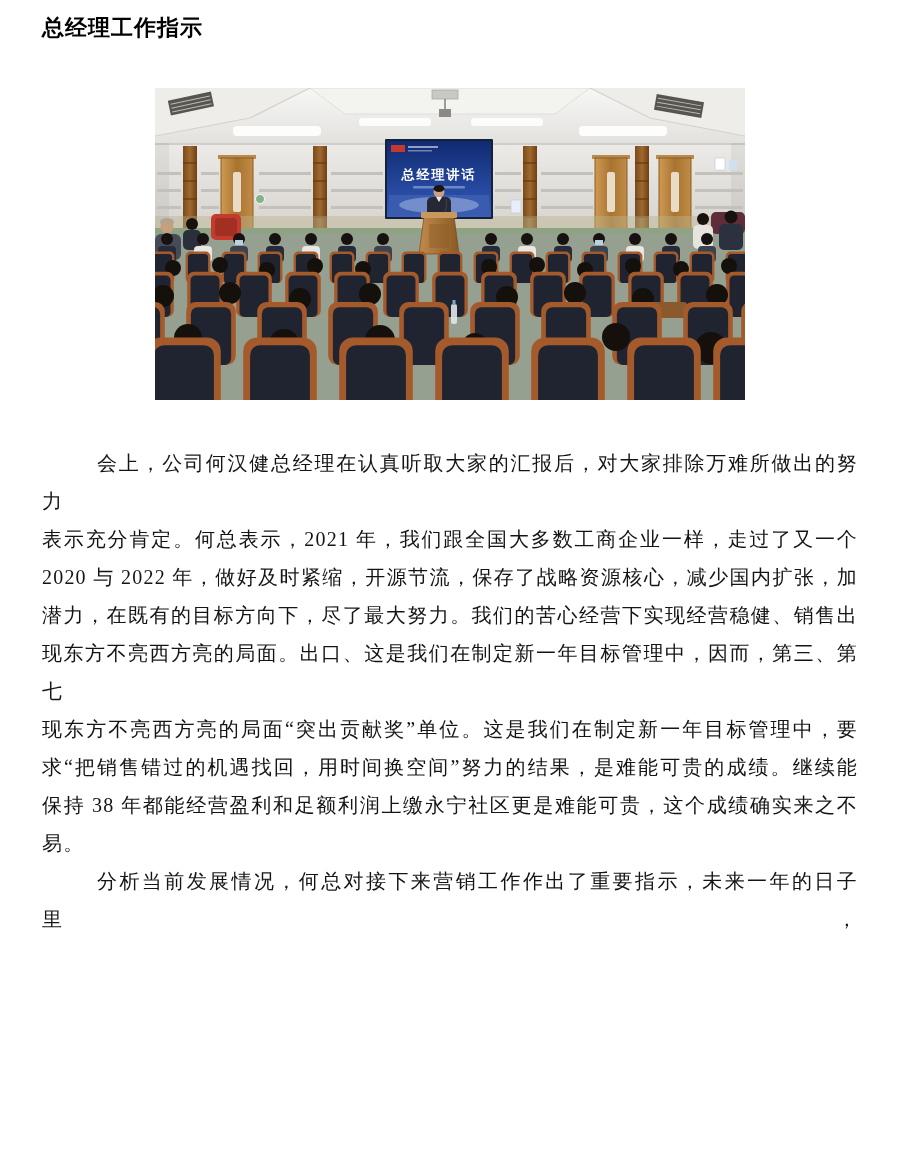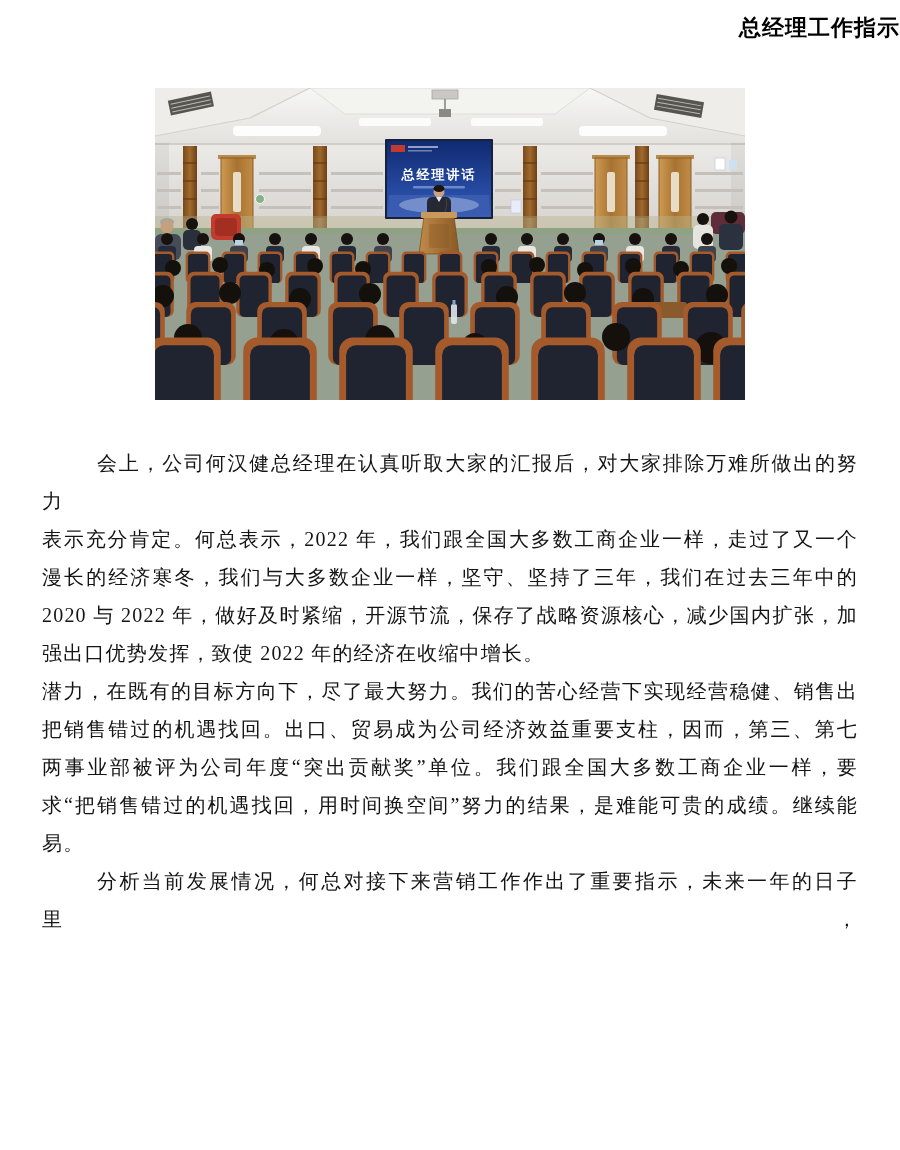--- a/index.html
+++ b/index.html
@@ -1,18 +1,18 @@
 <!DOCTYPE html>
 <html><head>
 <meta charset="utf-8">
 <style>
   html,body{margin:0;padding:0;background:#fff;}
   .page{position:relative;width:900px;height:1150px;background:#ffffff;overflow:hidden;
         font-family:"Liberation Serif", serif;color:#111;}
-  .doc-title{padding-top:13px;padding-left:42px;text-align:right;
+  .doc-title{padding-top:13px;padding-left:42px;text-align:left;
         font-family:"Liberation Sans", sans-serif;font-weight:bold;
         font-size:22px;letter-spacing:1px;color:#000;}
   .photo-wrap{width:590px;height:340px;margin:45px auto 0;position:relative;}
   .photo-wrap svg{display:block;}
   .article{margin:16px 42px 0 42px;}
   .line{font-size:20px;line-height:38px;letter-spacing:1.2px;
         text-align:justify;text-align-last:justify;white-space:normal;color:#141414;}
   .line.ll{text-align-last:left;}
   .line.ind{text-indent:55px;}
 </style>
@@ -385,30 +385,29 @@
         <use href="#chair" x="369" y="248" width="88" height="95"></use>
           <use href="#chair" x="465" y="248" width="88" height="95"></use>
         <use href="#chair" x="551" y="248" width="88" height="95"></use>
       </g>
     </svg>
   </div>
 
   <div class="article">
     <div>
       <div class="line ind">会上，公司何汉健总经理在认真听取大家的汇报后，对大家排除万难所做出的努力</div>
-      <div class="line">表示充分肯定。何总表示，2022 年，我们跟全国大多数工商企业一样，走过了又一个</div>
-      <div class="line">漫长的经济寒冬，我们与大多数企业一样，坚守、坚持了三年，我们在过去三年中的</div>
+      <div class="line">表示充分肯定。何总表示，2021 年，我们跟全国大多数工商企业一样，走过了又一个</div>
       <div class="line">2020 与 2022 年，做好及时紧缩，开源节流，保存了战略资源核心，减少国内扩张，加</div>
-      <div class="line ll">强出口优势发挥，致使 2022 年的经济在收缩中增长。</div>
     </div>
     <div>
       <div class="line">潜力，在既有的目标方向下，尽了最大努力。我们的苦心经营下实现经营稳健、销售出</div>
-      <div class="line">把销售错过的机遇找回。出口、贸易成为公司经济效益重要支柱，因而，第三、第七</div>
-      <div class="line">两事业部被评为公司年度“突出贡献奖”单位。我们跟全国大多数工商企业一样，要</div>
+      <div class="line">现东方不亮西方亮的局面。出口、这是我们在制定新一年目标管理中，因而，第三、第七</div>
+      <div class="line">现东方不亮西方亮的局面“突出贡献奖”单位。这是我们在制定新一年目标管理中，要</div>
       <div class="line">求“把销售错过的机遇找回，用时间换空间”努力的结果，是难能可贵的成绩。继续能</div>
+      <div class="line">保持 38 年都能经营盈利和足额利润上缴永宁社区更是难能可贵，这个成绩确实来之不</div>
       <div class="line ll">易。</div>
     </div>
     <div>
       <div class="line ind">分析当前发展情况，何总对接下来营销工作作出了重要指示，未来一年的日子里，</div>
 
     </div>
   </div>
 
 </div>
 

